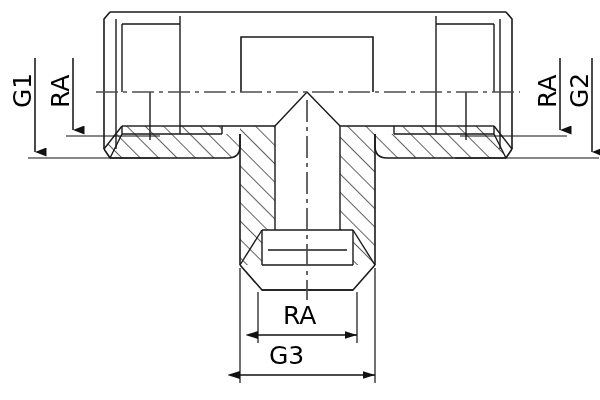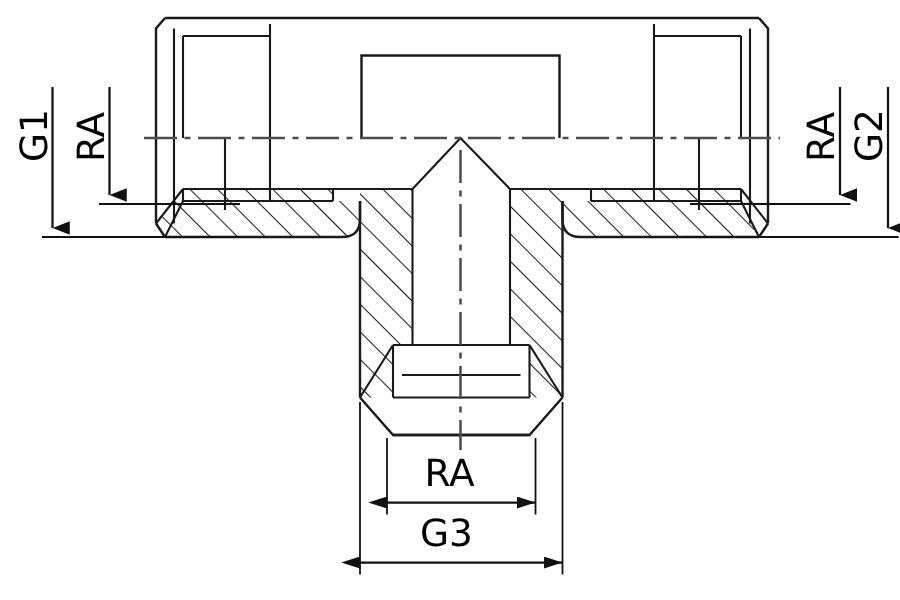--- a/index.html
+++ b/index.html
@@ -206,15 +206,15 @@
   <div class="lbl rot" style="left:10px; top:108px;">G1</div>
 
   <div class="lbl rot" style="left:48px; top:108px;">RA</div>
 
   <div class="lbl rot" style="left:535px; top:108px;">RA</div>
 
   <div class="lbl rot" style="left:567px; top:108px;">G2</div>
 
   <div class="lbl" style="left:283px; top:303px;">RA</div>
 
-  <div class="lbl" style="left:280px; top:343px;">G3</div>
+  <div class="lbl" style="left:269px; top:343px;">G3</div>
 
 </div>
 
 </body></html>

